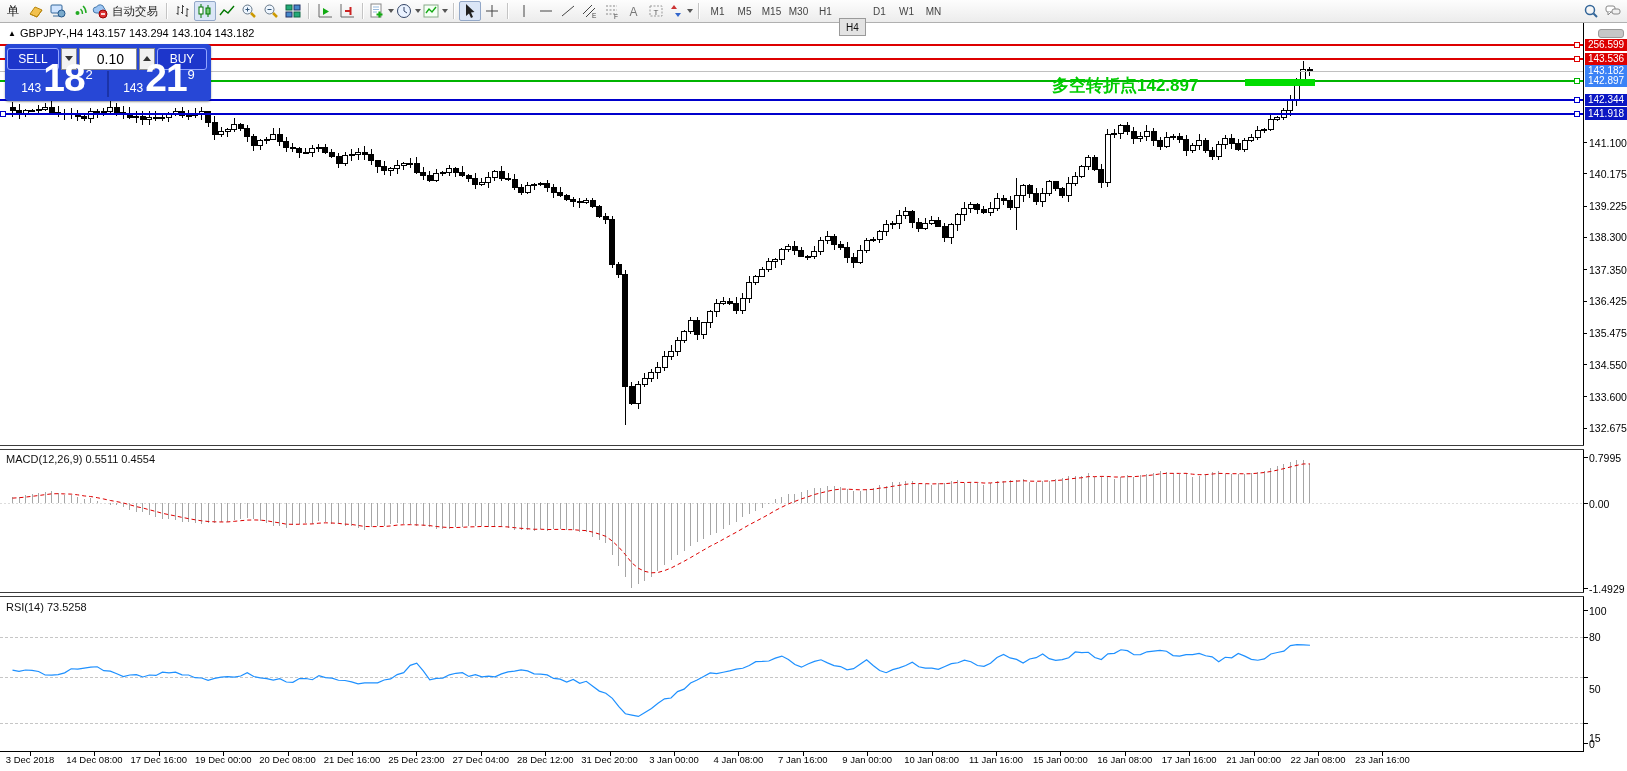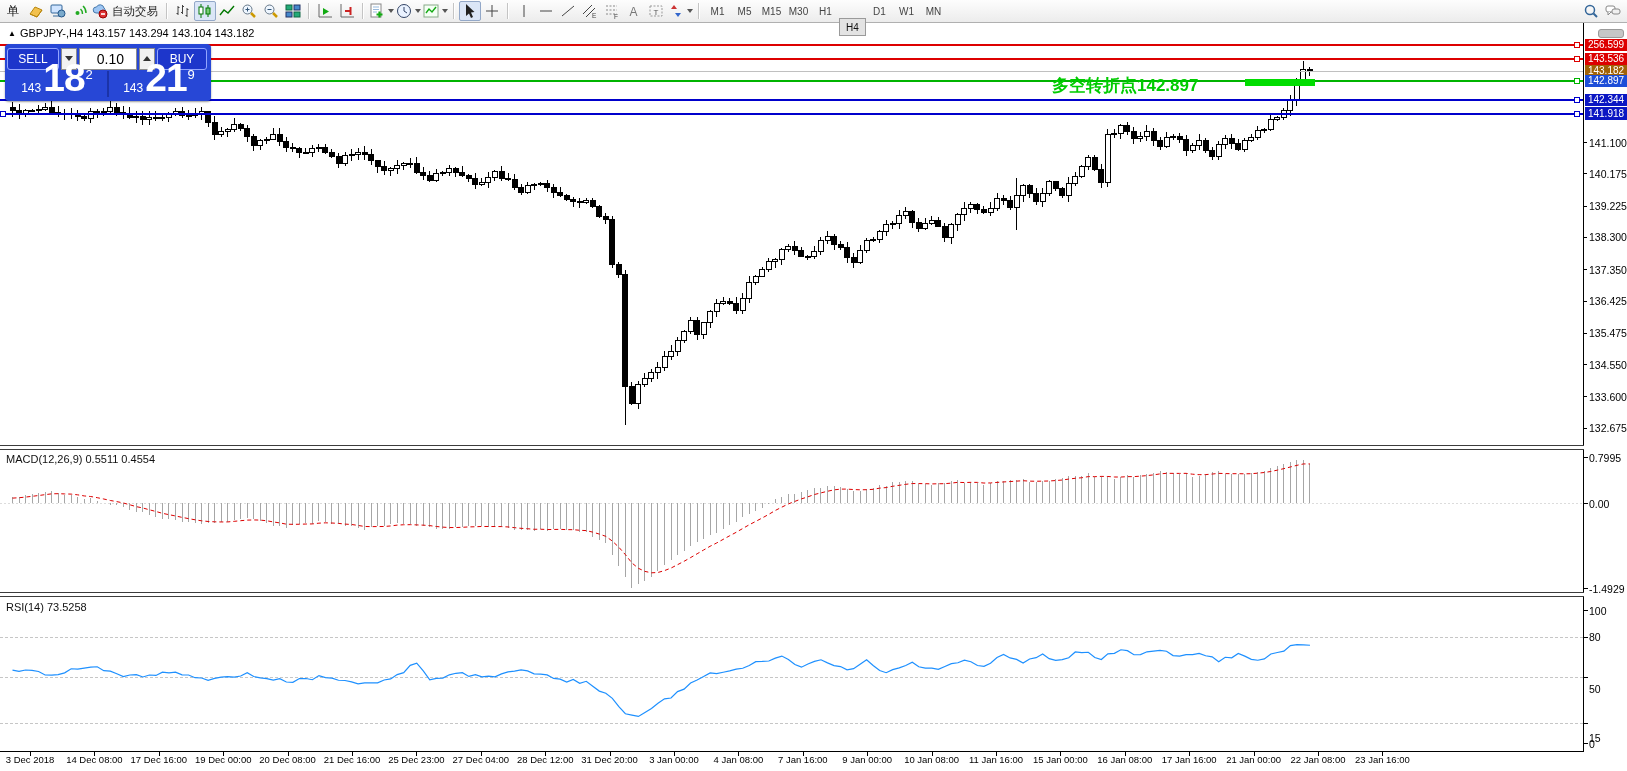--- a/index.html
+++ b/index.html
@@ -972,23 +972,23 @@
     </div>
   </div>
 
 <div class="h-line" style="top: 44px; width: 1583px; height: 2px; background: rgb(221, 0, 0);"></div>
     <div class="price-tag" style="top: 39px; background: rgb(221, 0, 0);">256.599</div>
     <div class="handle" style="left: 1574px; top: 42px; border: 1px solid rgb(221, 0, 0);"></div>
     <div class="h-line" style="top: 58.4414px; width: 1583px; height: 2px; background: rgb(221, 0, 0);"></div>
     <div class="price-tag" style="top: 53.4414px; background: rgb(221, 0, 0);">143.536</div>
     <div class="handle" style="left: 1574px; top: 56.4414px; border: 1px solid rgb(221, 0, 0);"></div>
     <div class="h-line" style="top: 71.442px; width: 1583px; height: 1px; background: rgb(192, 192, 192);"></div>
-    <div class="price-tag" style="top: 65.442px; background: #a16207; text-decoration: underline;">143.182</div>
+    <div class="price-tag" style="top: 65.442px; background: #3b82f6; text-decoration: underline;">143.182</div>
     <div class="h-line" style="top: 80.1035px; width: 1583px; height: 2px; background: rgb(0, 180, 0);"></div>
-    <div class="price-tag" style="top: 75.1035px; background: #1d4ed8;">142.897</div>
+    <div class="price-tag" style="top: 75.1035px; background: #3b82f6;">142.897</div>
     <div class="handle" style="left: 1574px; top: 78.1035px; border: 1px solid rgb(0, 180, 0);"></div>
     <div class="h-line" style="top: 98.8502px; width: 1583px; height: 2px; background: rgb(0, 0, 204);"></div>
     <div class="price-tag" style="top: 93.8502px; background: rgb(11, 22, 195);">142.344</div>
     <div class="handle" style="left: 1574px; top: 96.8502px; border: 1px solid rgb(0, 0, 204);"></div>
     <div class="price-tag" style="top: 106.936px; background: rgb(11, 22, 195);">141.958</div>
     <div class="h-line" style="top: 113.292px; width: 1583px; height: 2px; background: rgb(0, 0, 204);"></div>
     <div class="price-tag" style="top: 108.292px; background: rgb(11, 22, 195);">141.918</div>
     <div class="handle" style="left: 1574px; top: 111.292px; border: 1px solid rgb(0, 0, 204);"></div>
     <div class="handle" style="left: 0px; top: 111.292px; border: 1px solid rgb(0, 0, 204);"></div>
     <div class="axis-dash" style="top: 142.022px; width: 4px;"></div>

